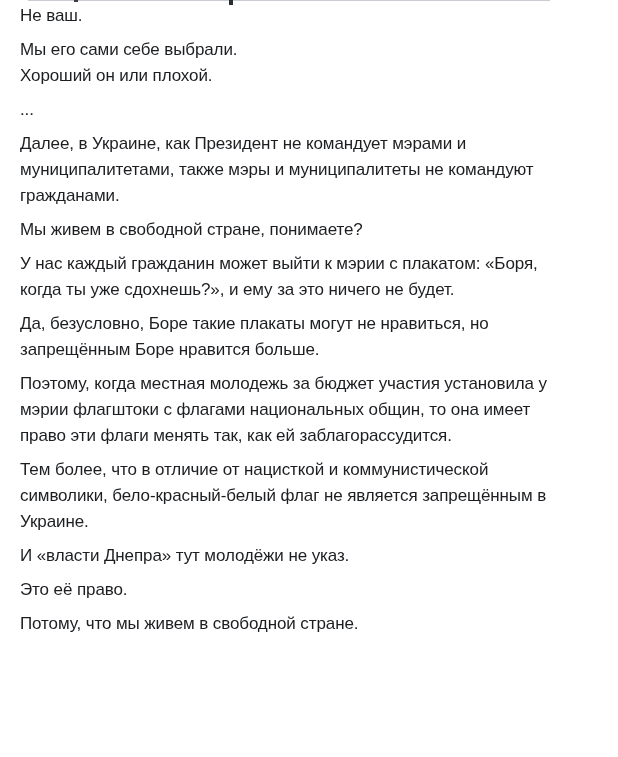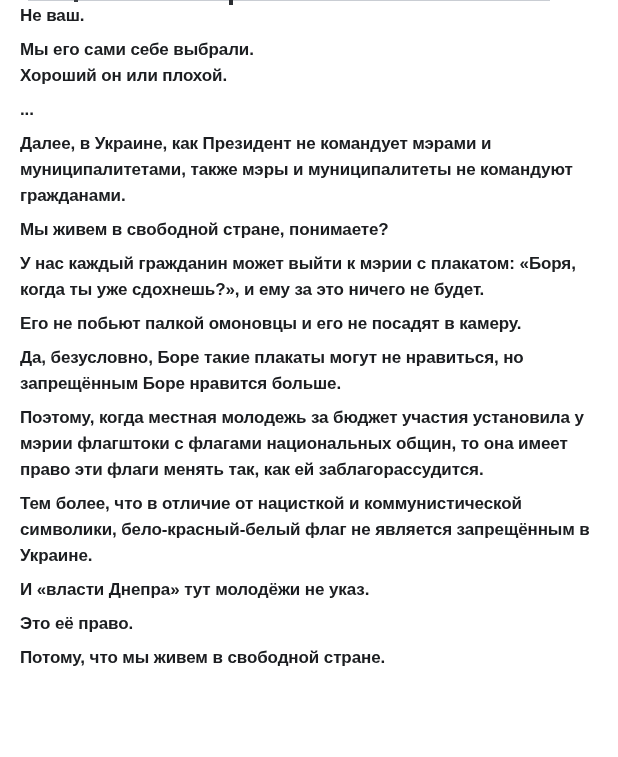--- a/index.html
+++ b/index.html
@@ -13,21 +13,21 @@
     overflow: hidden;
     position: relative;
     font-family: "Liberation Sans", sans-serif;
   }
   .post {
     position: relative;
     padding: 3px 20px 0 20px;
     color: #1c1e21;
     font-size: 17px;
     line-height: 26px;
-    font-weight: 700;
+    font-weight: 400;
     letter-spacing: -0.1px;
   }
   .post p {
     margin: 8px 0 0 0;
   }
   .post p.first {
     margin-top: 0;
   }
   .line {
     white-space: nowrap;
@@ -99,23 +99,20 @@
 
   <p>
     <span class="line">Мы живем в свободной стране, понимаете?</span>
   </p>
 
   <p>
     <span class="line">У нас каждый гражданин может выйти к мэрии с плакатом: «Боря,</span><br>
     <span class="line">когда ты уже сдохнешь?», и ему за это ничего не будет.</span>
   </p>
 
-  <p>
-    <span class="line">Его не побьют палкой омоновцы и его не посадят в камеру.</span>
-  </p>
 
   <p>
     <span class="line">Да, безусловно, Боре такие плакаты могут не нравиться, но</span><br>
     <span class="line">запрещённым Боре нравится больше.</span>
   </p>
 
   <p>
     <span class="line">Поэтому, когда местная молодежь за бюджет участия установила у</span><br>
     <span class="line">мэрии флагштоки с флагами национальных общин, то она имеет</span><br>
     <span class="line">право эти флаги менять так, как ей заблагорассудится.</span>

